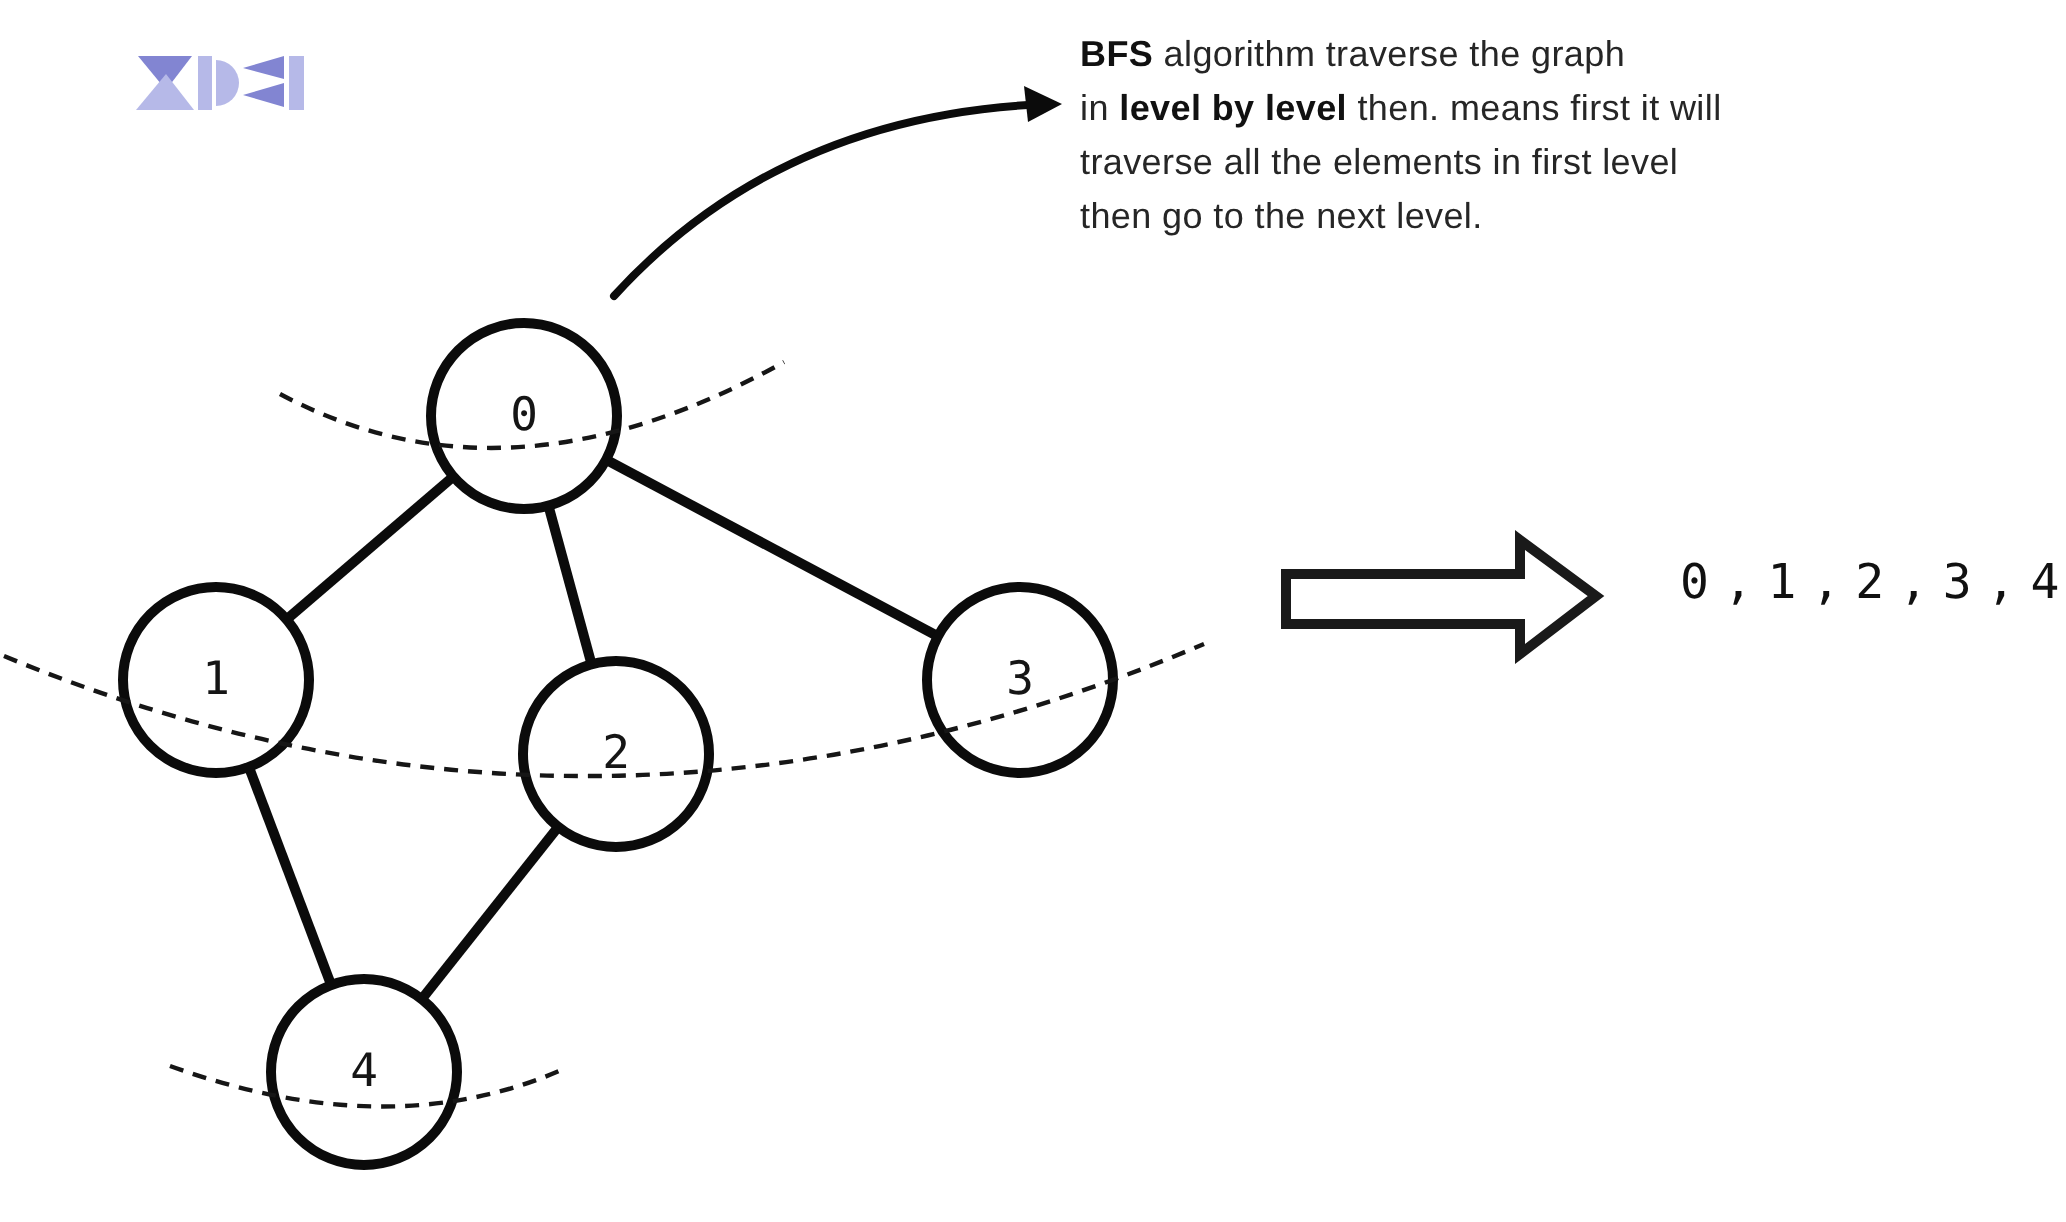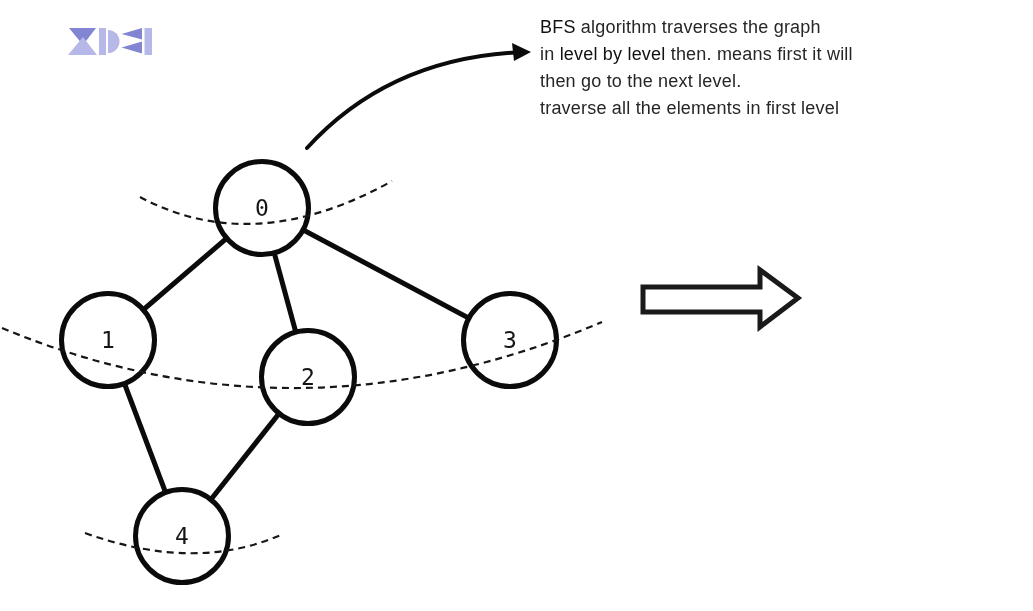--- a/index.html
+++ b/index.html
@@ -15,21 +15,21 @@
     border:5px solid #0b0b0b;border-radius:50%;background:#ffffff;
     display:flex;align-items:center;justify-content:center;z-index:2;
   }
   .node-label{
     font-family:"DejaVu Sans Mono",monospace;font-size:23px;color:#151515;
   }
   .annotation{
     position:absolute;left:540px;top:14px;width:460px;z-index:4;
     font-size:18px;line-height:27px;color:#262626;letter-spacing:.2px;
   }
-  .annotation b{font-weight:400;color:#111111;margin-top:10px;}
+  .annotation b{font-weight:700;color:#111111;margin-top:10px;}
   .result-sequence{
     position:absolute;left:840px;top:277px;z-index:4;
     font-family:"DejaVu Sans Mono",monospace;font-size:24px;color:#111111;
     letter-spacing:1px;word-spacing:-9px;white-space:nowrap;
   }
   .logo{position:absolute;left:62px;top:20px;z-index:4;}
 </style>
 </head>
 <body>
 
@@ -75,20 +75,21 @@
     <polygon points="7,8 34,8 21,25" fill="#8285d2"></polygon>
     <polygon points="6,35 35,35 21,17" fill="#b6b9e8"></polygon>
     <rect x="37" y="8" width="7" height="27" fill="#b6b9e8"></rect>
     <path d="M 46,10 A 11.5,11.5 0 0 1 46,33 Z" fill="#b6b9e8"></path>
     <polygon points="80,8 80,19.5 59.5,14" fill="#8285d2"></polygon>
     <polygon points="80,21.5 80,33.5 59.5,27.5" fill="#8285d2"></polygon>
     <rect x="82.5" y="8" width="7.5" height="27" fill="#b6b9e8"></rect>
   </svg>
 
   <div class="annotation">
-    <div><b>BFS</b><span> algorithm traverses the graph</span></div>
+    <div><b>BFS</b><span> algorithm traverse the graph</span></div>
     <div><span>in </span><b>level by level</b><span> then. means first it will</span></div>
+    <div>traverse all the elements in first level</div>
     <div>then go to the next level.</div>
-    <div>traverse all the elements in first level</div>
   </div>
 
+  <div class="result-sequence">0 , 1 , 2 , 3 , 4</div>
 
 </div>
 
 </body></html>

